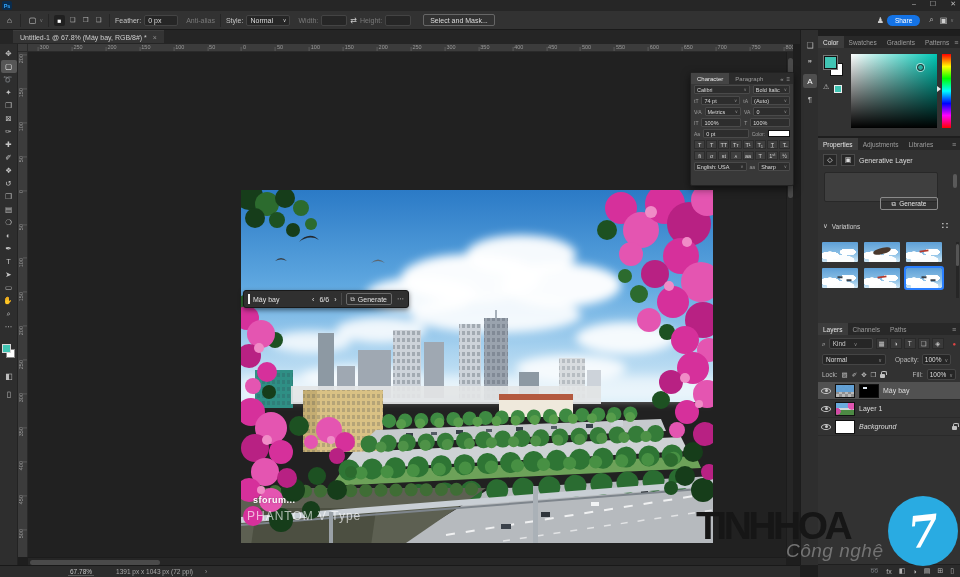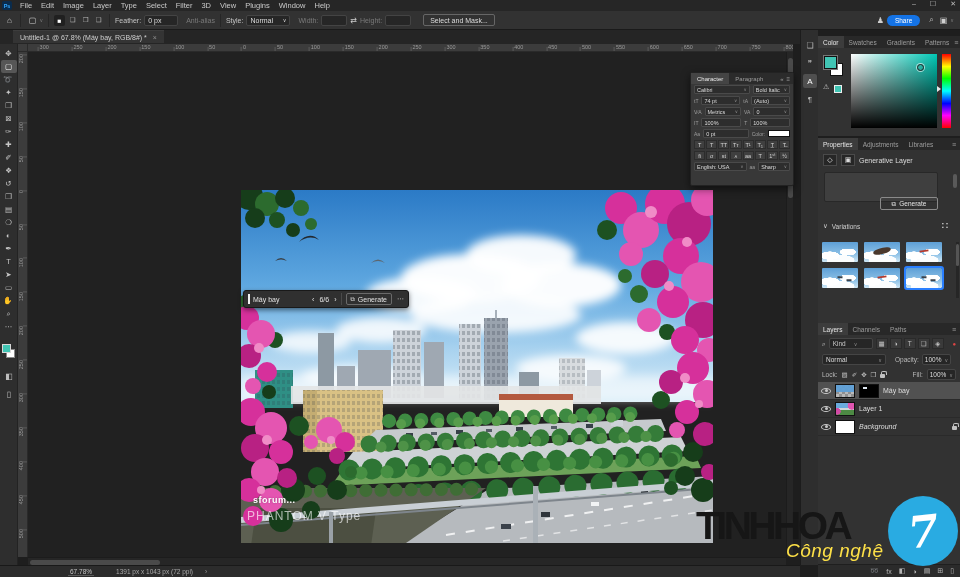--- a/index.html
+++ b/index.html
@@ -140,46 +140,31 @@
   .thumb-white{background:#fff}
   .lp-bottom{position:absolute;left:0;bottom:0;width:142px;height:13px;background:#2b2b2b;border-top:1px solid #1f1f1f;display:flex;align-items:center;justify-content:flex-end;gap:7px;padding:0 6px;font-size:7px;color:#b5b5b5}
   
   .statusbar{left:0;top:565px;width:800px;height:12px;background:#2c2c2c;border-top:1px solid #191919;display:flex;align-items:center;font-size:6.5px;color:#c3c3c3}
   .st-zoom{margin-left:68px;border-bottom:1px solid #5a5a5a;padding:0 2px}
   .st-info{margin-left:22px;color:#a9a9a9}
   .st-arrow{margin-left:12px;color:#9a9a9a}
   
   .brand{left:660px;top:488px;width:300px;height:89px;z-index:60;pointer-events:none}
   .brand-title{position:absolute;left:36px;top:16px;font-size:39px;font-weight:bold;letter-spacing:-3.5px;color:#161616;font-family:"Liberation Sans",sans-serif}
-  .brand-sub{position:absolute;left:126px;top:52px;font-size:19px;font-style:italic;color:#fde047;letter-spacing:.5px;font-family:"Liberation Sans",sans-serif}
+  .brand-sub{position:absolute;left:126px;top:52px;font-size:19px;font-style:italic;color:#737373;letter-spacing:.5px;font-family:"Liberation Sans",sans-serif}
   .brand-badge{position:absolute;left:228px;top:8px;width:70px;height:70px;border-radius:50%;background:#29abe2;display:flex;align-items:center;justify-content:center}
   .brand-badge span{color:#fff;font-size:44px;font-weight:bold;font-style:italic;font-family:"DejaVu Serif",serif;transform:rotate(-6deg)}
 </style>
 </head>
 <body>
 
 <div id="app">
 
   <div class="abs titlebar">
     <div class="pslogo">Ps</div>
-    <div class="menus">
-
-    <span class="menu-item">File</span>
-        <span class="menu-item">Edit</span>
-        <span class="menu-item">Image</span>
-        <span class="menu-item">Layer</span>
-        <span class="menu-item">Type</span>
-        <span class="menu-item">Select</span>
-        <span class="menu-item">Filter</span>
-        <span class="menu-item">3D</span>
-        <span class="menu-item">View</span>
-        <span class="menu-item">Plugins</span>
-        <span class="menu-item">Window</span>
-        <span class="menu-item">Help</span>
-      </div>
     <div class="winctl">
       <span>–</span>
       <span>☐</span>
       <span>✕</span>
     </div>
   </div>
 
   <div class="abs optionsbar">
     <span class="ob-ico" style="margin-left:4px">⌂</span>
     <span class="ob-sep"></span>

